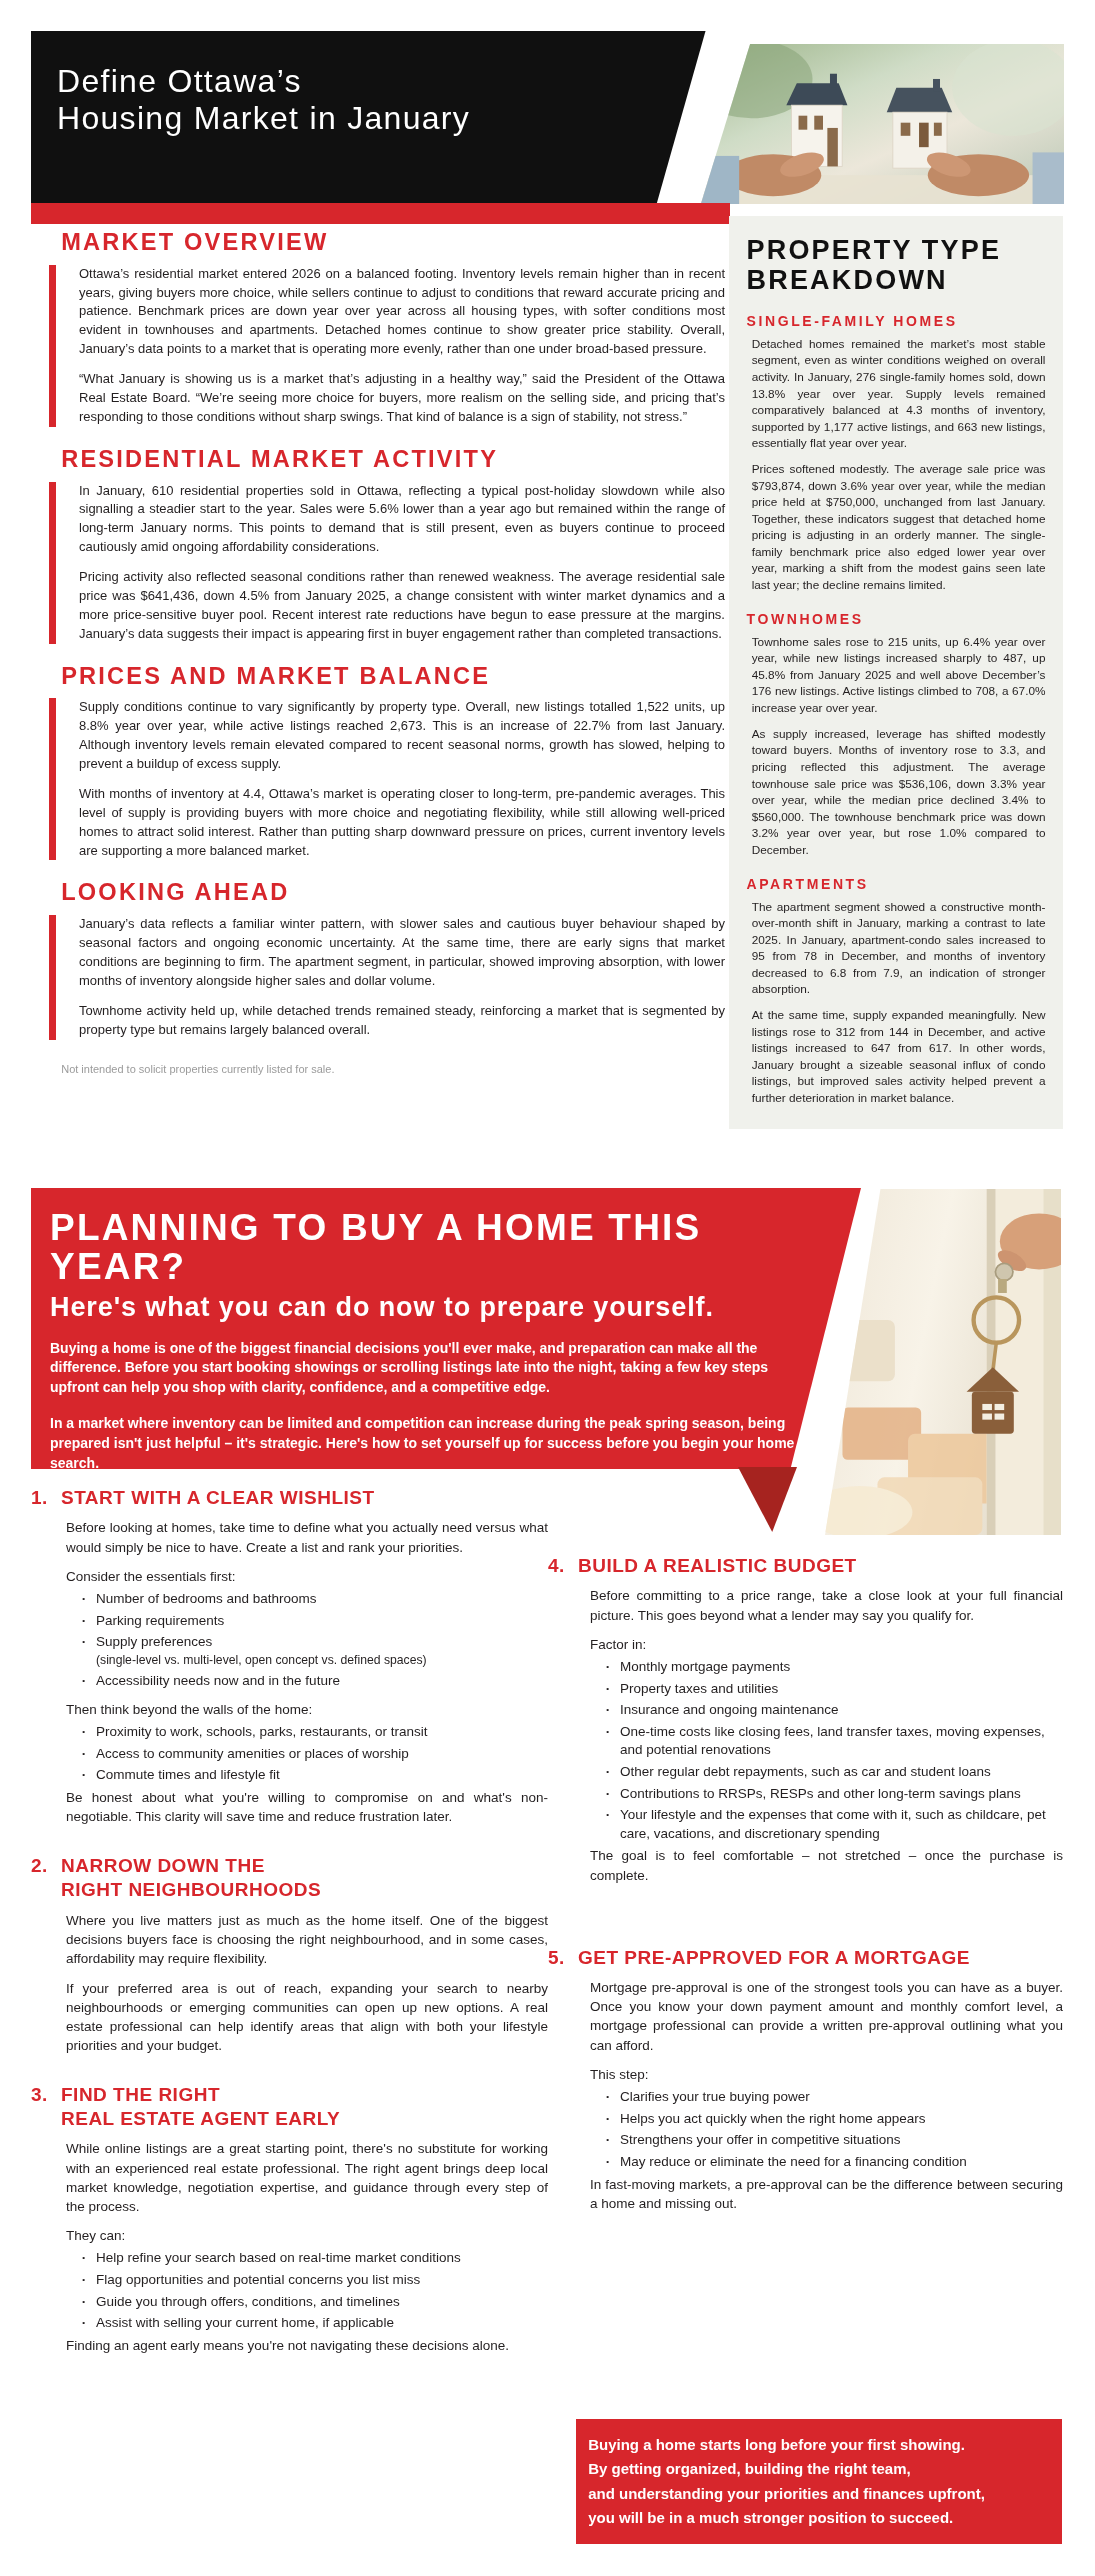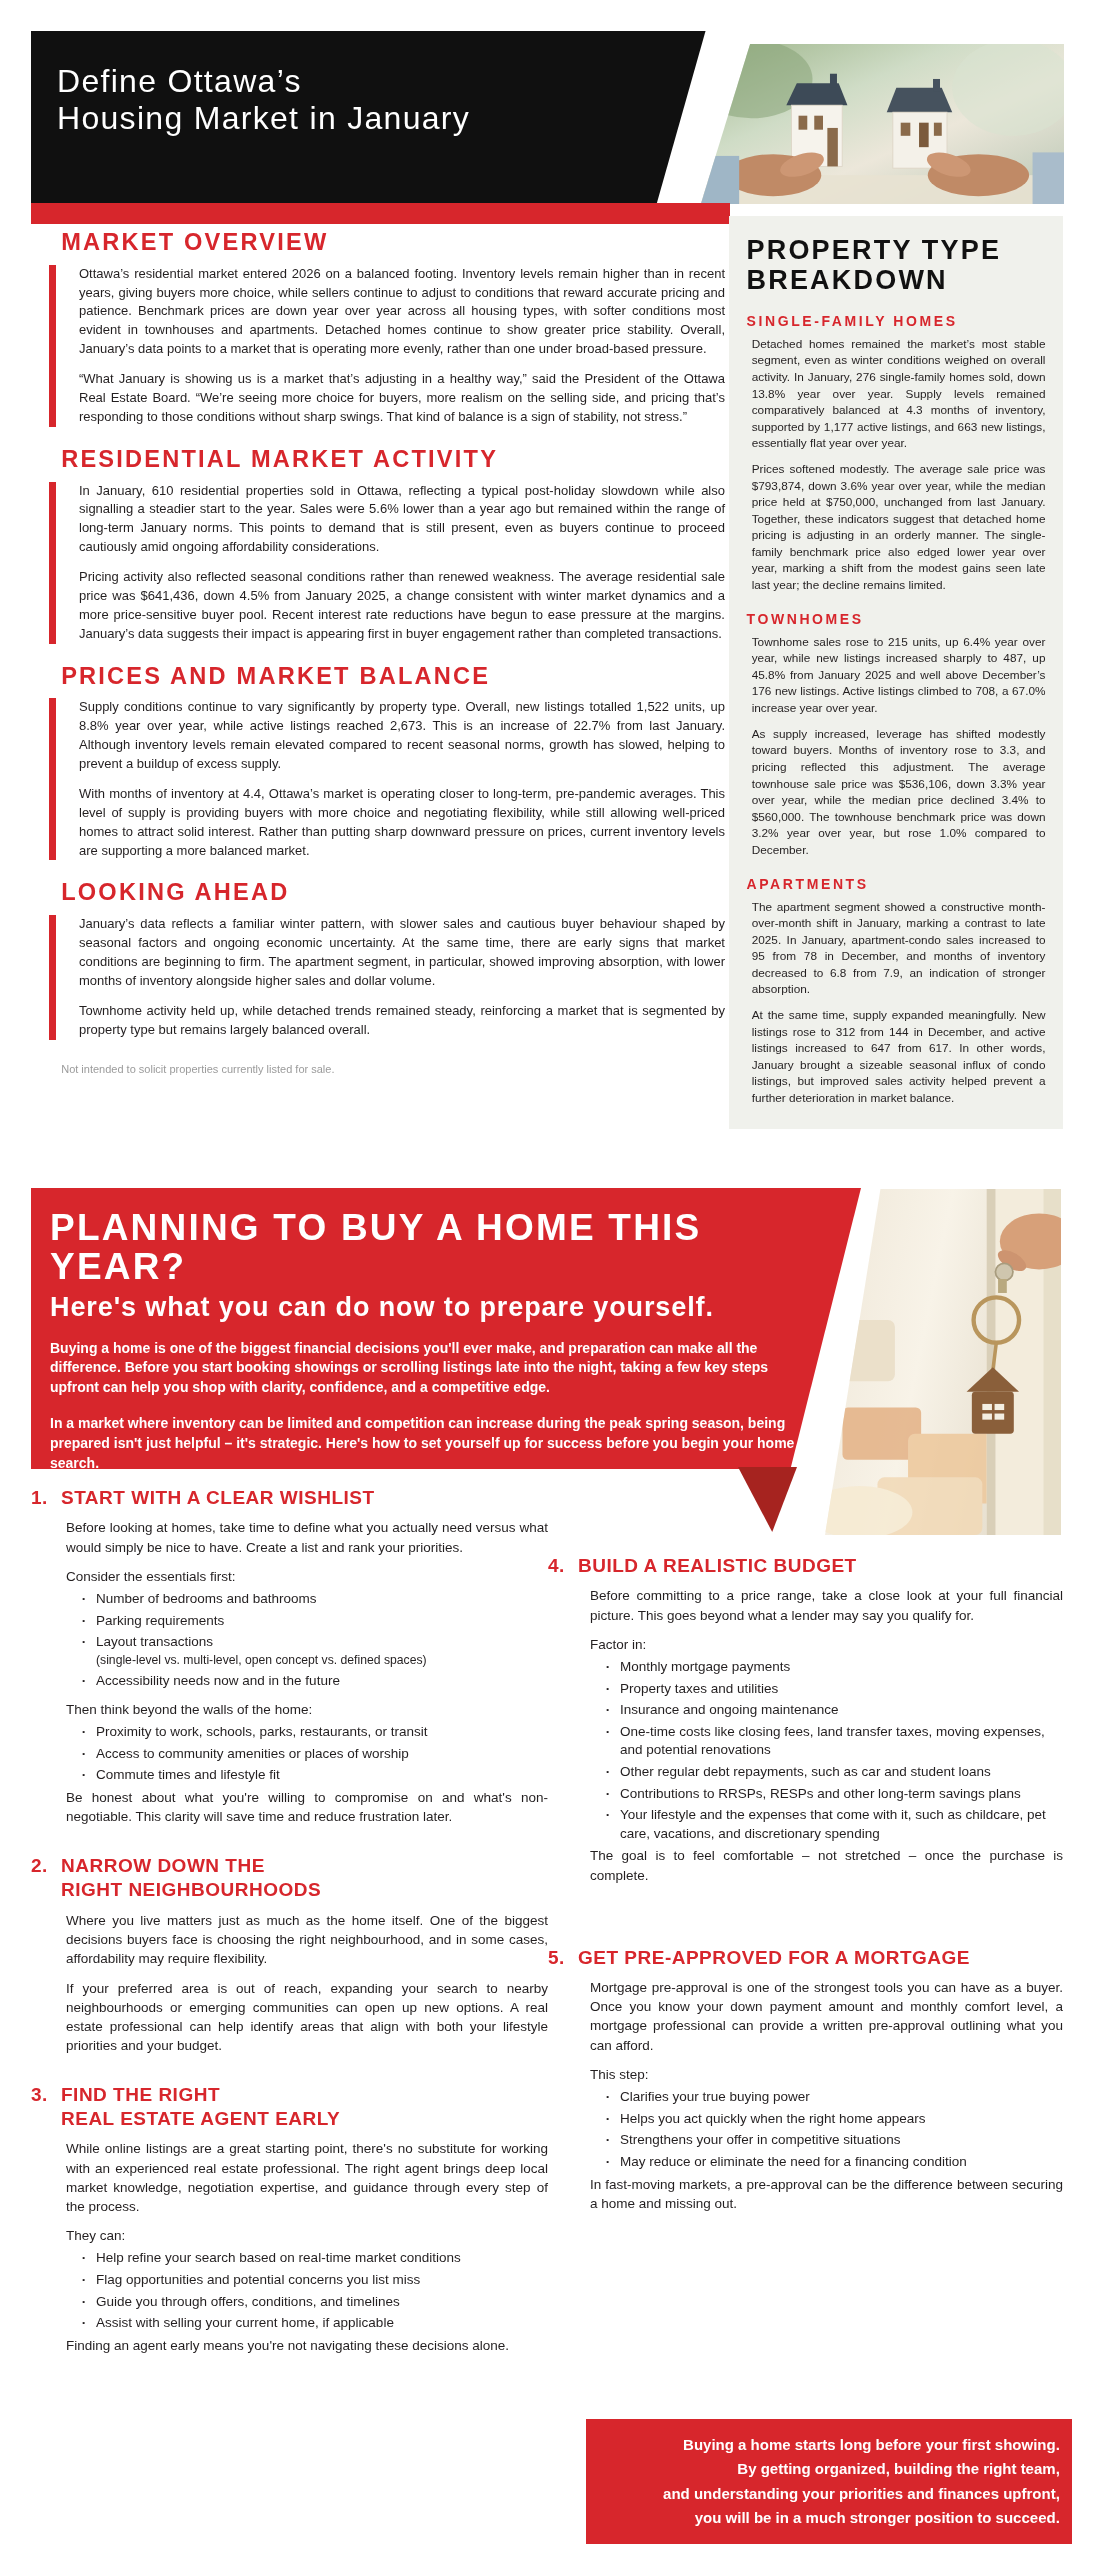--- a/index.html
+++ b/index.html
@@ -70,22 +70,22 @@
   .step-body p{font-size:13.5px;line-height:1.42;text-align:justify;}
   .step-body p.lead{text-align:left;margin-top:10.5px;}
   .step-body p + p{margin-top:10.5px;}
   ul.b{list-style:none;margin-top:3.5px;}
   ul.b li{position:relative;padding-left:30px;margin:3.5px 0;font-size:13.5px;line-height:1.35;}
   ul.b li::before{content:"·";position:absolute;left:15.7px;top:0;font-weight:bold;}
   ul.b li .note{display:block;font-size:12.2px;}
   
   .closing{
     position:absolute;left:576px;top:2419px;width:486px;background:var(--red);
-    color:#fff;font-weight:bold;font-size:15px;line-height:1.62;text-align:right;
-    padding:14px 12.2px;white-space:pre-line;margin-left:10px;
+    color:#fff;font-weight:bold;font-size:15px;line-height:1.62;text-align:left;
+    padding:14px 12.2px;white-space:pre-line;
   }
   
   .ph-svg{width:100%;height:100%;display:block;}
 </style>
 </head>
 <body>
 
 <div class="page">
 
   <div class="black-banner">
@@ -251,21 +251,21 @@
       <div class="step-head">
         <span class="num">1.</span>
         <span class="txt">START WITH A CLEAR WISHLIST</span>
       </div>
       <div class="step-body">
         <p>Before looking at homes, take time to define what you actually need versus what would simply be nice to have. Create a list and rank your priorities.</p>
         <p class="lead">Consider the essentials first:</p>
         <ul class="b">
           <li><span>Number of bedrooms and bathrooms</span></li>
           <li><span>Parking requirements</span></li>
-          <li><span>Layout transactions</span><span class="note">(single-level vs. multi-level, open concept vs. defined spaces)</span></li>
+          <li><span>Supply preferences</span><span class="note">(single-level vs. multi-level, open concept vs. defined spaces)</span></li>
           <li><span>Accessibility needs now and in the future</span></li>
         </ul>
         <p class="lead">Then think beyond the walls of the home:</p>
         <ul class="b">
           <li><span>Proximity to work, schools, parks, restaurants, or transit</span></li>
           <li><span>Access to community amenities or places of worship</span></li>
           <li><span>Commute times and lifestyle fit</span></li>
         </ul>
         <p>Be honest about what you're willing to compromise on and what's non-negotiable. This clarity will save time and reduce frustration later.</p>
       </div>

